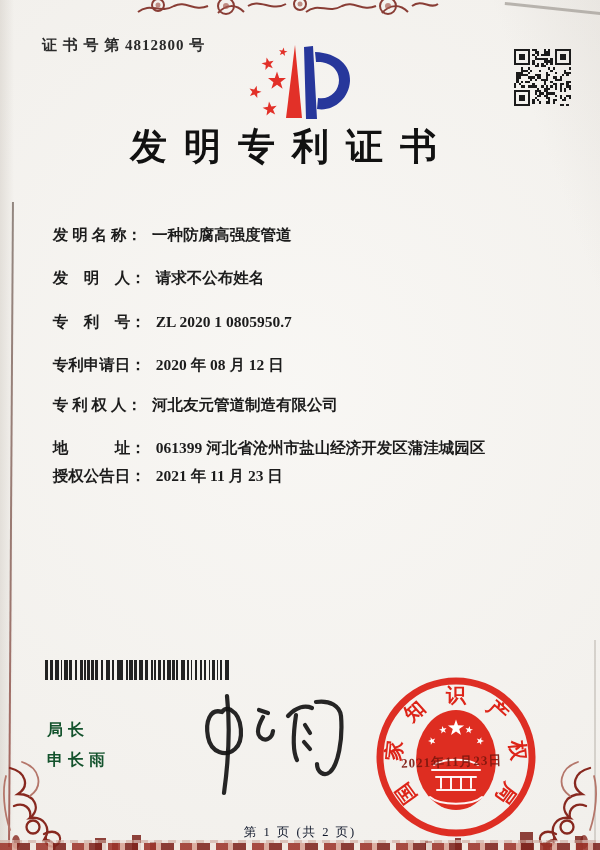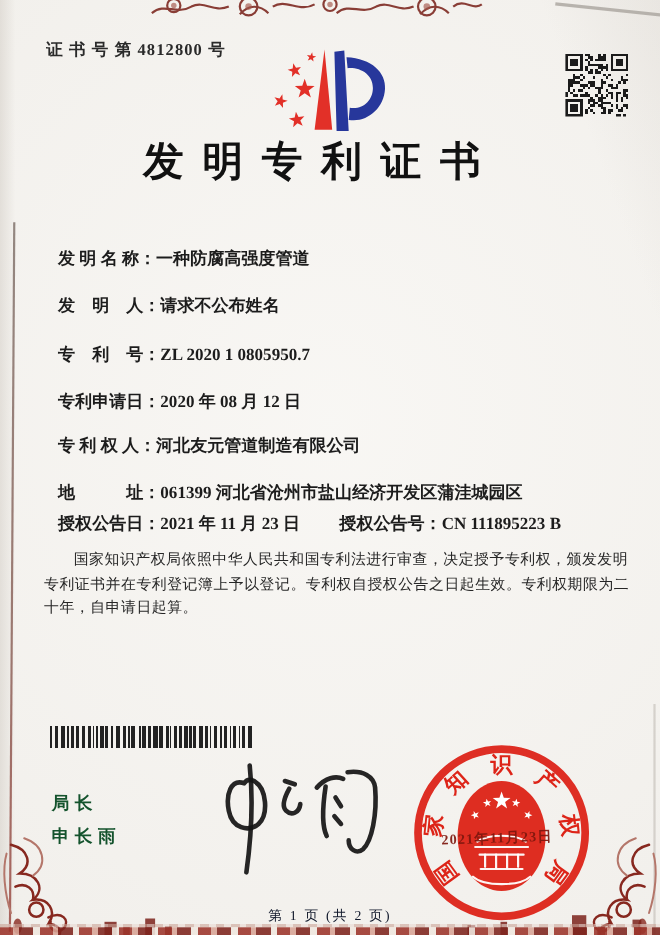--- a/index.html
+++ b/index.html
@@ -14,21 +14,21 @@
       linear-gradient(90deg,rgba(205,199,191,.45) 0,rgba(255,255,255,0) 14px),
       linear-gradient(250deg,rgba(210,204,197,.28) 0,rgba(255,255,255,0) 12%),
       radial-gradient(120% 90% at 50% 45%,rgba(255,255,255,.25),rgba(190,184,176,.12));
   }
   .abs{position:absolute;}
   .cert-no{left:42px;top:36px;font-size:15px;letter-spacing:1px;font-weight:bold;color:#2a2a2a;}
   .title{left:-8px;right:0;top:122px;width:100%;text-align:center;
     font-size:37px;font-weight:bold;letter-spacing:17px;color:#111;}
   .row{left:45px;font-size:15.5px;white-space:pre;width:540px;}
   .row .lab{font-weight:bold;}
-  .row .val{font-weight:bold;}
+  .row .val{font-weight:bold;margin-left:10px;}
   .pair2{position:absolute;left:248px;top:0;white-space:pre;}
   .body-text{left:40px;top:498px;width:534px;font-size:13.5px;line-height:21.5px;
     letter-spacing:.5px;color:#262626;}
   .body-text p{margin:0;text-indent:2em;}
   .signoff{left:47px;font-size:16px;font-weight:bold;letter-spacing:5px;color:#14532d;}
   .footer{left:0;right:0;top:824px;text-align:center;font-size:12.5px;letter-spacing:2px;color:#0f172a;}
   .left-line{left:10px;top:202px;width:2px;height:645px;opacity:.7;
     background:linear-gradient(#6a5a52,#77453c 60%,#8c2820);transform:rotate(.35deg);}
   .right-line{left:594px;top:640px;width:2px;height:210px;background:#b8b2aa;opacity:.5;}
   .edge-line{left:505px;top:2px;width:100px;height:2.5px;background:#a9a49e;opacity:.8;
@@ -382,27 +382,23 @@
   <span class="lab">专利申请日：</span><span class="val">2020 年 08 月 12 日</span>
 </div>
 <div class="abs row" style="top:377px">
   <span class="lab">专 利 权 人：</span><span class="val">河北友元管道制造有限公司</span>
 </div>
 <div class="abs row" style="top:420px">
   <span class="lab">地　　　址：</span><span class="val">061399 河北省沧州市盐山经济开发区蒲洼城园区</span>
 </div>
 <div class="abs row" style="top:448px">
   <span class="lab">授权公告日：</span><span class="val">2021 年 11 月 23 日</span>
-  <span class="pair2">
-    <span class="lab">授权公告号：</span><span class="val">CN 111895223 B</span>
-  </span>
 </div>
 
 <div class="abs body-text">
-  <p>国家知识产权局依照中华人民共和国专利法进行审查，决定授予专利权，颁发发明专利证书并在专利登记簿上予以登记。专利权自授权公告之日起生效。专利权期限为二十年，自申请日起算。</p>
 </div>
 
 <svg class="abs" id="barcode-svg" style="left:45px;top:660px;" width="190" height="21" viewBox="0 0 190 21" shape-rendering="crispEdges">
     <rect x="0.0" y="0" width="2.7" height="20" fill="#222"></rect>
     <rect x="4.8" y="0" width="3.1" height="20" fill="#222"></rect>
     <rect x="10.1" y="0" width="3.9" height="20" fill="#222"></rect>
     <rect x="16.1" y="0" width="1.3" height="20" fill="#222"></rect>
     <rect x="19.4" y="0" width="3.1" height="20" fill="#222"></rect>
     <rect x="24.4" y="0" width="2.6" height="20" fill="#222"></rect>
     <rect x="29.8" y="0" width="2.4" height="20" fill="#222"></rect>

